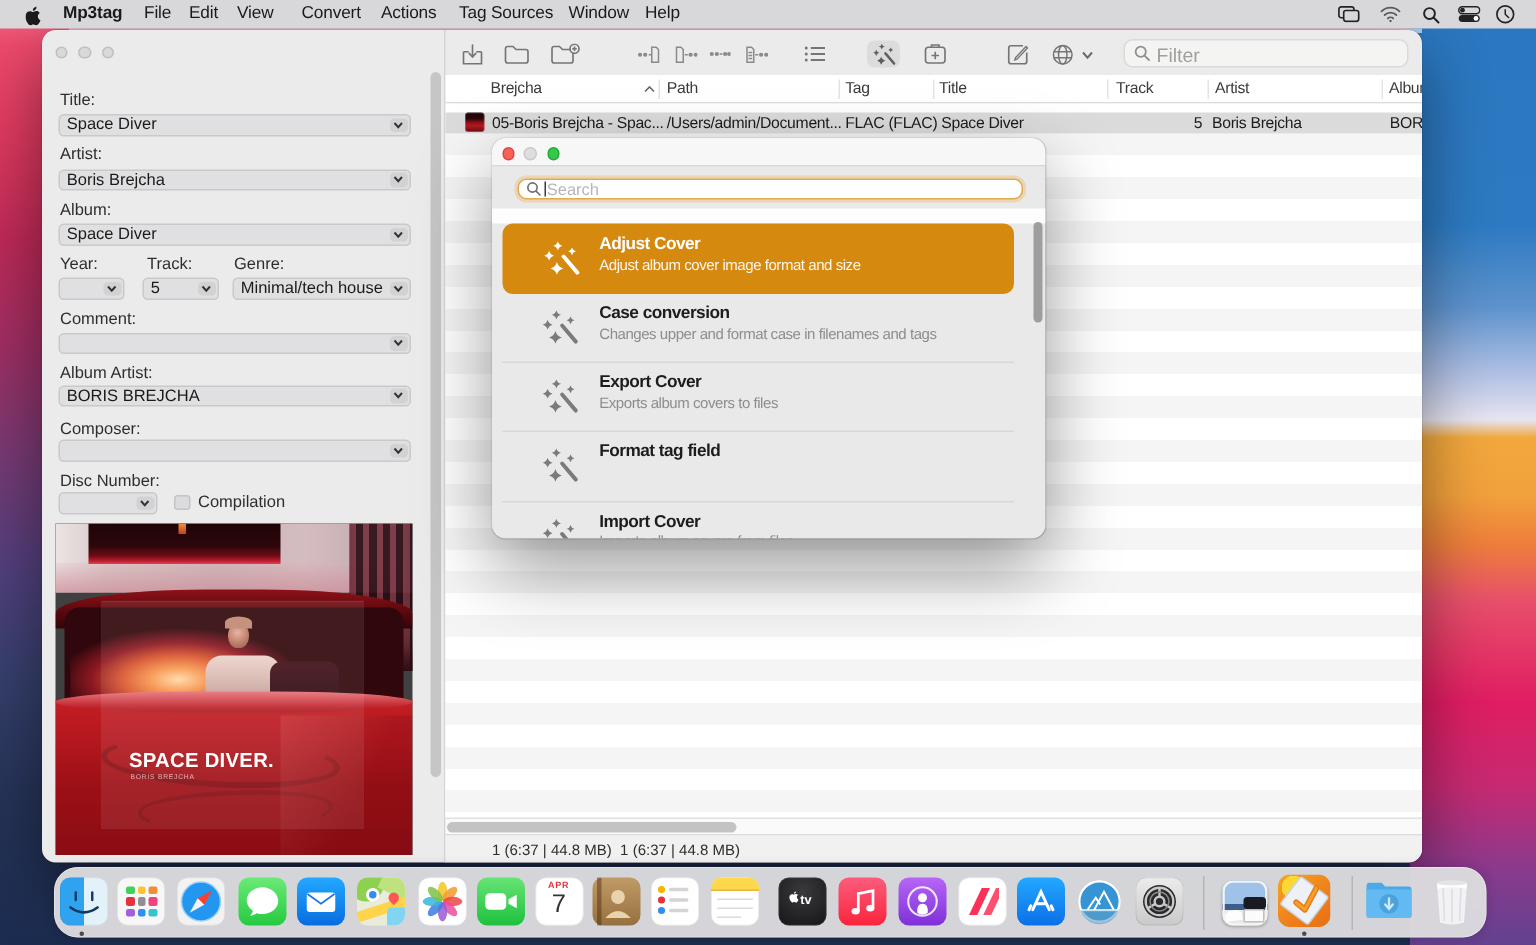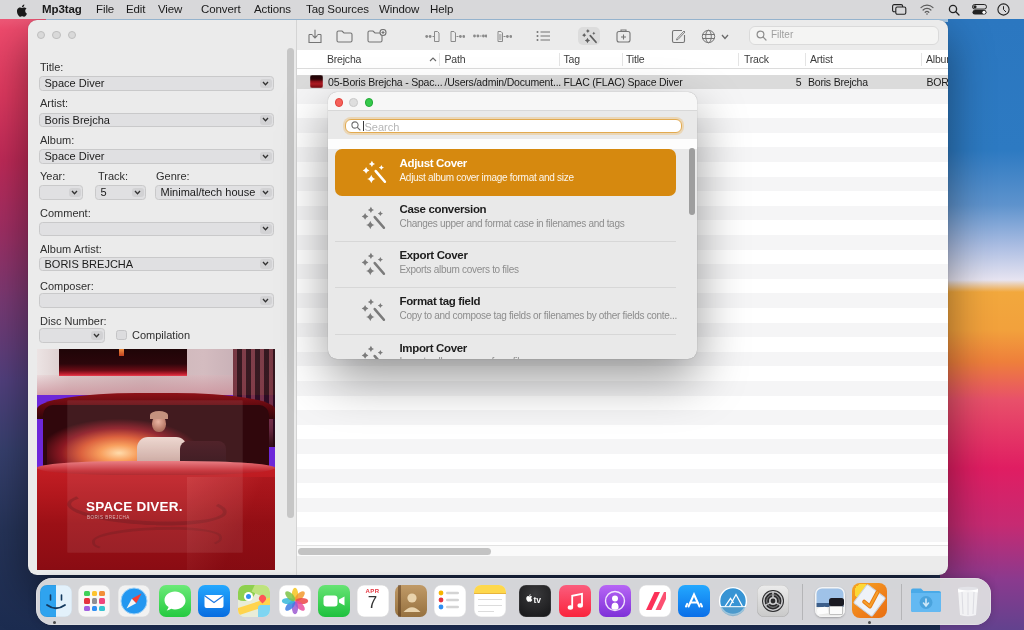--- a/index.html
+++ b/index.html
@@ -38,21 +38,21 @@
   #sbar { left:0; top:535.5px; width:652px; height:19.5px; background:#f1f1f1; border-top:1px solid #dcdcdc; border-radius:0 0 9px 0; font-size:10px; color:#2e2e2e; }
   
   #dlg { left:328px; top:92px; width:369px; height:266.5px; background:#e9e9e9; border-radius:9px;
     box-shadow:0 20px 50px rgba(0,0,0,.4), 0 0 1px rgba(0,0,0,.35); }
   
   #dock { left:36px; top:577.5px; width:955px; height:47.5px; background:rgba(221,221,223,.96); border-radius:16px;
     box-shadow:inset 0 0 0 0.5px rgba(255,255,255,.5), 0 0 8px rgba(0,0,0,.18); }
   .dicon { position:absolute; top:7px; width:32px; height:32px; border-radius:7px; }
   .ddot { position:absolute; top:43.5px; width:3px; height:3px; border-radius:50%; background:#4a4a4a; }
   .dsep { position:absolute; top:6px; height:36px; width:1px; background:rgba(0,0,0,.15); }
-  #art { left:9px; top:329px; width:238px; height:221px; overflow:hidden; background:#6d28d9; }
+  #art { left:9px; top:329px; width:238px; height:221px; overflow:hidden; background:#404040; }
   #dlg { overflow:hidden; }
   .dr { position:absolute; left:7px; width:341px; height:46.2px; border-bottom:1px solid #d7d7d7; }
   .dr .t { position:absolute; left:64.5px; top:7px; font-size:11.5px; letter-spacing:-0.35px; font-weight:bold; color:#1d1d1d; white-space:nowrap; }
   .dr .s { position:absolute; left:64.5px; top:21.5px; font-size:10px; letter-spacing:-0.3px; color:#8d8d8d; white-space:nowrap; }
   .dr svg { position:absolute; left:25px; top:9px; }
 </style>
 </head>
 <body>
 <div class="abs" id="wallL"></div>
 <div class="abs" id="wallR"></div>
@@ -246,21 +246,21 @@
       <svg class="abs" style="left:424px;top:13.5px" width="8" height="6" viewBox="0 0 8 6">
           <path d="M1 1 L4 4.5 L7 1" stroke="#6a6a6a" fill="none" stroke-width="1.3"></path>
         </svg>
       <div class="abs" style="left:452px;top:5.5px;width:190px;height:19px;background:#f4f4f3;border:1px solid #dadada;border-radius:6px"></div>
       <svg class="abs" style="left:459px;top:10px" width="11" height="11" viewBox="0 0 11 11">
           <g fill="none" stroke="#8f8f8f" stroke-width="1.2">
             <circle cx="4.5" cy="4.5" r="3.4"></circle>
             <path d="M7.2 7.2 L10 10" stroke-linecap="round"></path>
           </g>
         </svg>
-      <span class="abs" style="left:474px;top:9px;font-size:10px;color:#9f9f9f">Filter</span>
+      <span class="abs" style="left:474px;top:9px;font-size:13px;color:#9f9f9f">Filter</span>
     </div>
     <div class="abs" id="lhead">
       <span style="left:30px">Brejcha</span>
       <svg class="abs" style="left:132px;top:7px" width="8" height="5" viewBox="0 0 8 5">
           <path d="M1 4 L4 1 L7 4" stroke="#6a6a6a" fill="none" stroke-width="1.1"></path>
         </svg>
       <span style="left:147.5px">Path</span>
       <span style="left:266.5px">Tag</span>
       <span style="left:329px">Title</span>
       <span style="left:447px">Track</span>
@@ -281,20 +281,23 @@
         <span style="left:147.5px">/Users/admin/Document...</span>
         <span style="left:266.5px">FLAC (FLAC)</span>
         <span style="left:330.5px">Space Diver</span>
         <span style="left:484.5px;width:20px;text-align:right;display:inline-block;position:absolute">5</span>
         <span style="left:511px">Boris Brejcha</span>
         <span style="left:629.5px">BORIS</span>
       </div>
     </div>
     <div class="abs" id="hscroll">
         <div class="abs" id="hthumb"></div>
+      </div>
+    <div class="abs" id="sbar">
+        <span style="position:absolute;left:31px;top:5.5px">1 (6:37 | 44.8 MB)&nbsp;&nbsp;1 (6:37 | 44.8 MB)</span>
       </div>
   </div>
 </div>
 
 <div class="abs" id="dlg">
   <div class="abs" style="left:0;top:0;width:369px;height:19px;background:#f7f7f7;border-bottom:1px solid #d8d8d8;border-radius:9px 9px 0 0"></div>
   <div class="abs" style="left:6.7px;top:6.2px;width:8.6px;height:8.6px;border-radius:50%;background:#f6615a;border:0.5px solid #e0443e"></div>
   <div class="abs" style="left:21.3px;top:6.2px;width:8.6px;height:8.6px;border-radius:50%;background:#dedede;border:0.5px solid #c8c8c8"></div>
   <div class="abs" style="left:36.7px;top:6.2px;width:8.6px;height:8.6px;border-radius:50%;background:#35c94b;border:0.5px solid #24a939"></div>
   <div class="abs" style="left:17px;top:27px;width:337px;height:14px;background:#fff;border:1.5px solid #e2aa50;border-radius:6px;box-shadow:0 0 0 2px rgba(235,186,105,.4)"></div>
@@ -337,21 +340,20 @@
       <span class="s">Exports album covers to files</span>
     </div>
   <div class="dr" style="top:196.4px">
       <svg width="27" height="27" viewBox="0 0 26 26">
         <g fill="#7b7b7b" stroke="none">
           <path d="M10.5 1.7000000000000002 Q11.1 4.1000000000000005 13.5 4.7 Q11.1 5.3 10.5 7.7 Q9.9 5.3 7.5 4.7 Q9.9 4.1000000000000005 10.5 1.7000000000000002 Z M19.6 5.699999999999999 Q20.1 7.699999999999999 22.1 8.2 Q20.1 8.7 19.6 10.7 Q19.1 8.7 17.1 8.2 Q19.1 7.699999999999999 19.6 5.699999999999999 Z M4.9 7.8 Q5.54 10.36 8.100000000000001 11 Q5.54 11.64 4.9 14.2 Q4.260000000000001 11.64 1.7000000000000002 11 Q4.260000000000001 10.36 4.9 7.8 Z M9.9 15.1 Q10.72 18.38 14.0 19.2 Q10.72 20.02 9.9 23.299999999999997 Q9.08 20.02 5.800000000000001 19.2 Q9.08 18.38 9.9 15.1 Z"></path>
           <path d="M14.2 11.6 L23 21.9" fill="none" stroke="#7b7b7b" stroke-width="2.5" stroke-linecap="round"></path>
         </g>
       </svg>
       <span class="t">Format tag field</span>
-      <span class="s">Copy to and compose tag fields or filenames by other fields conte...</span>
     </div>
   <div class="dr" style="top:242.6px">
       <svg width="27" height="27" viewBox="0 0 26 26">
         <g fill="#7b7b7b" stroke="none">
           <path d="M10.5 1.7000000000000002 Q11.1 4.1000000000000005 13.5 4.7 Q11.1 5.3 10.5 7.7 Q9.9 5.3 7.5 4.7 Q9.9 4.1000000000000005 10.5 1.7000000000000002 Z M19.6 5.699999999999999 Q20.1 7.699999999999999 22.1 8.2 Q20.1 8.7 19.6 10.7 Q19.1 8.7 17.1 8.2 Q19.1 7.699999999999999 19.6 5.699999999999999 Z M4.9 7.8 Q5.54 10.36 8.100000000000001 11 Q5.54 11.64 4.9 14.2 Q4.260000000000001 11.64 1.7000000000000002 11 Q4.260000000000001 10.36 4.9 7.8 Z M9.9 15.1 Q10.72 18.38 14.0 19.2 Q10.72 20.02 9.9 23.299999999999997 Q9.08 20.02 5.800000000000001 19.2 Q9.08 18.38 9.9 15.1 Z"></path>
           <path d="M14.2 11.6 L23 21.9" fill="none" stroke="#7b7b7b" stroke-width="2.5" stroke-linecap="round"></path>
         </g>
       </svg>
       <span class="t">Import Cover</span>
       <span class="s">Imports album covers from files</span>

